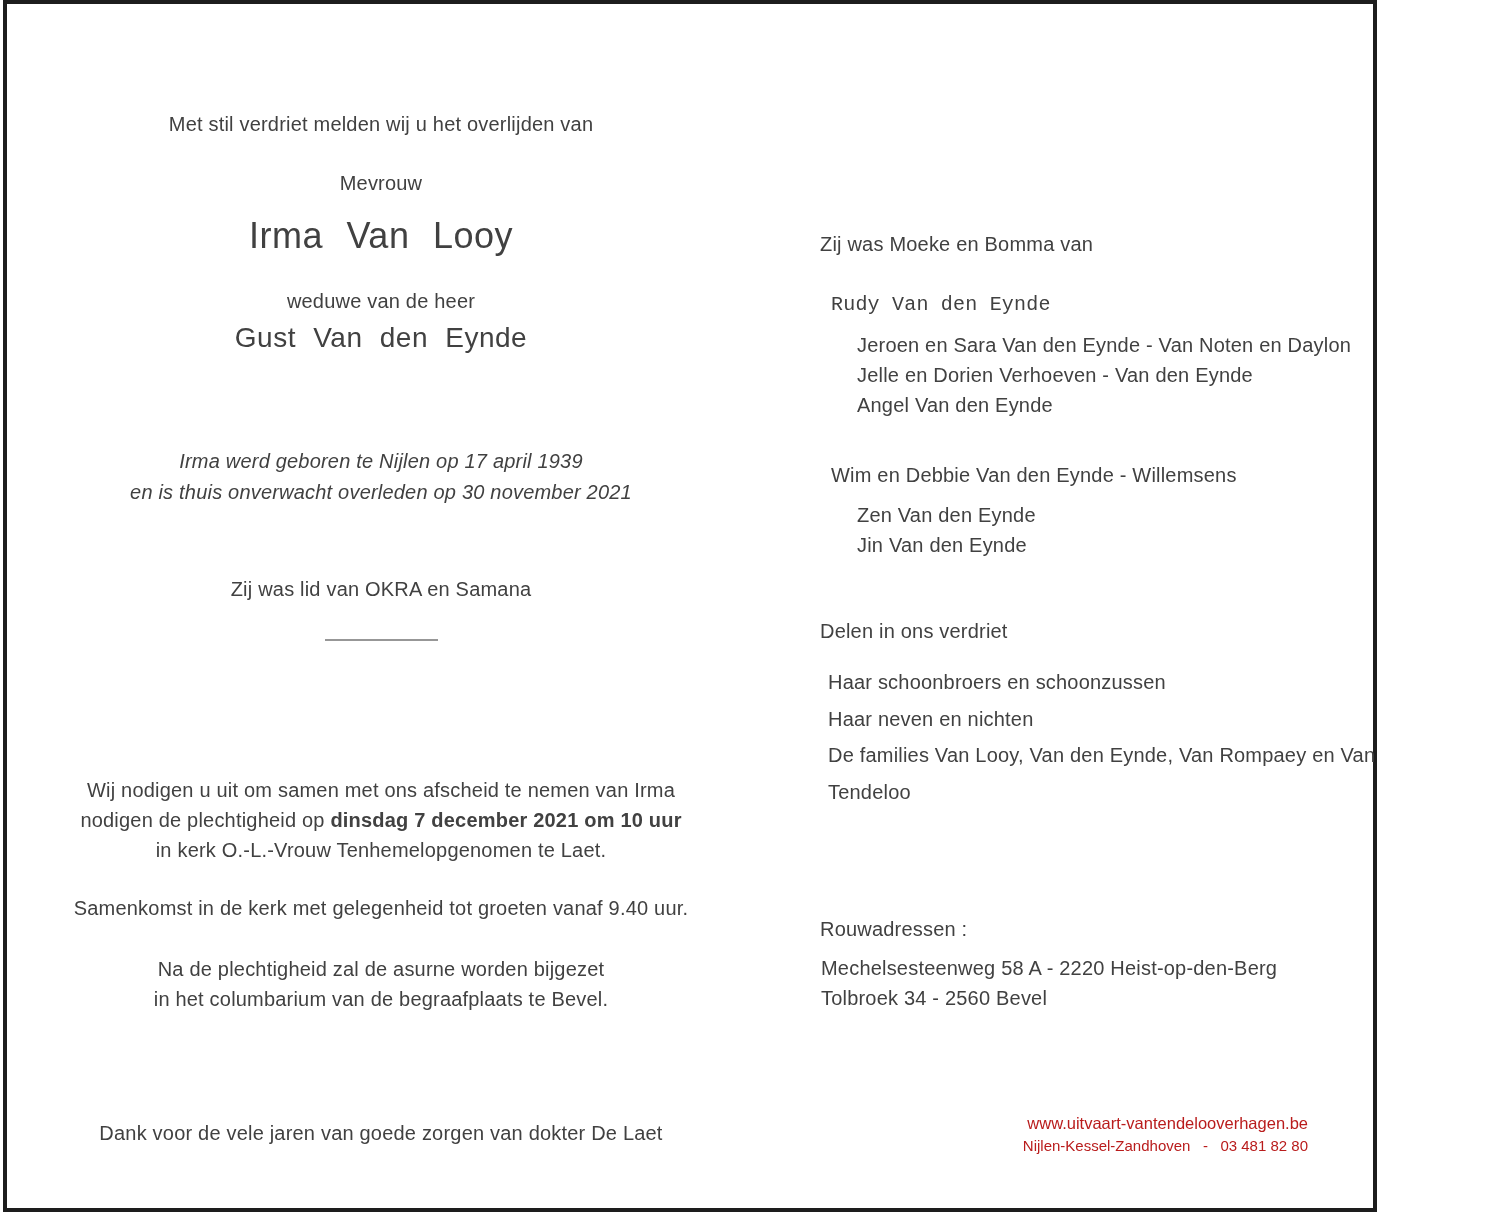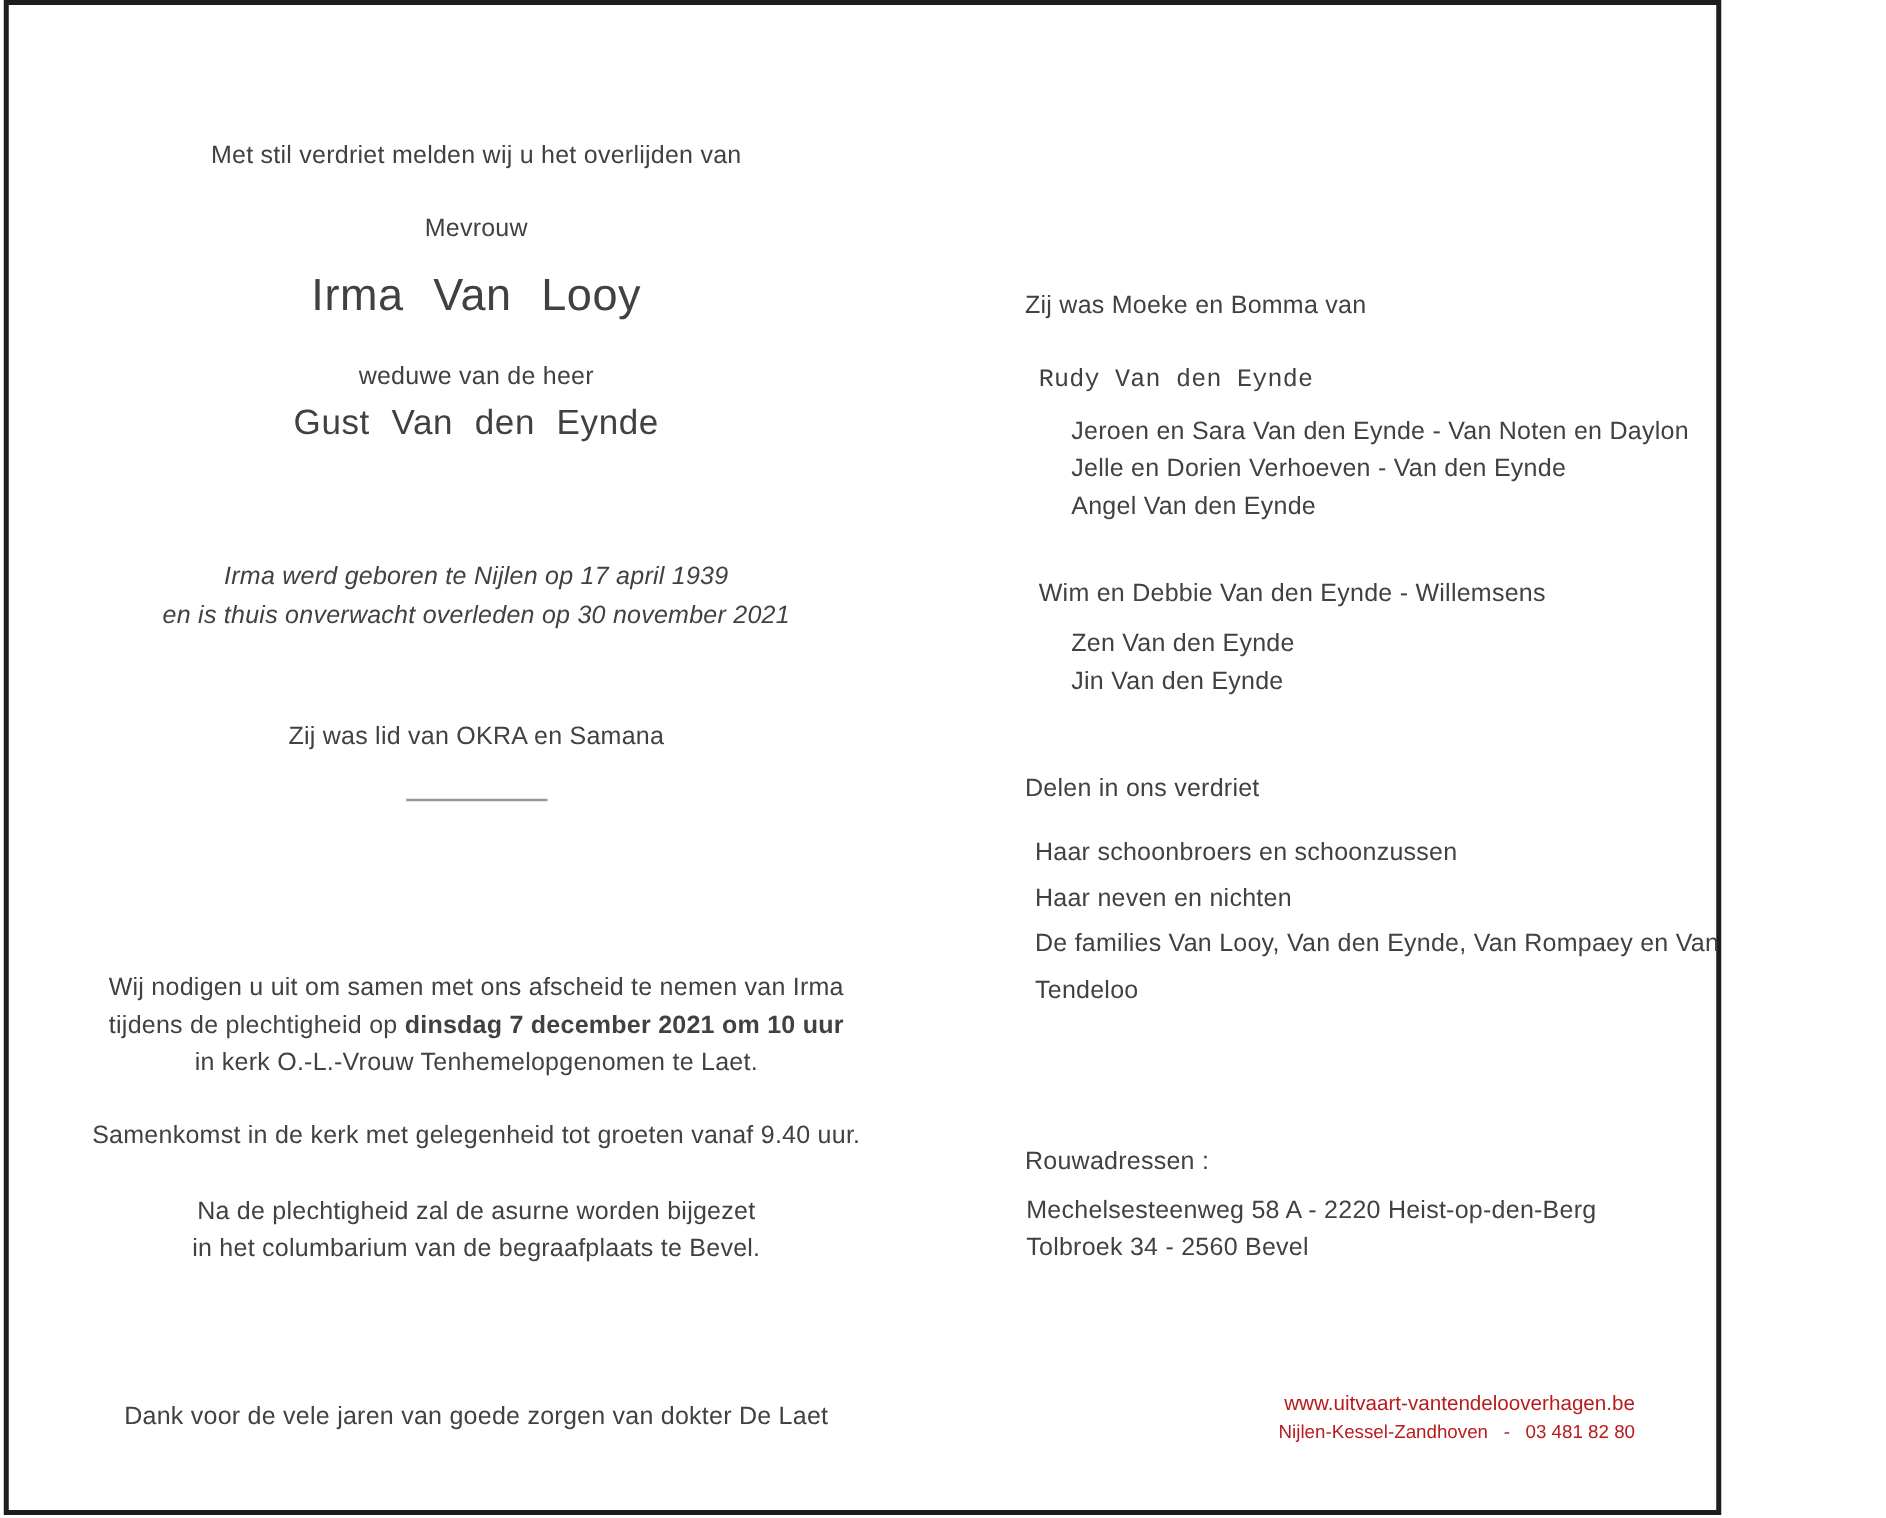--- a/index.html
+++ b/index.html
@@ -58,21 +58,21 @@
     <div>Irma werd geboren te Nijlen op 17 april 1939</div>
     <div>en is thuis onverwacht overleden op 30 november 2021</div>
   </div>
 
   <div class="blk c" style="top:548px;margin-top:30px;">Zij was lid van OKRA en Samana</div>
 
   <div class="divider"></div>
 
   <div class="blk c" style="top:775px; line-height:30px;">
     <div>Wij nodigen u uit om samen met ons afscheid te nemen van Irma</div>
-    <div><span>tijdens de plechtigheid op </span><span class="b">dinsdag 7 december 2021 om 10 uur</span></div>
+    <div><span>nodigen de plechtigheid op </span><span class="b">dinsdag 7 december 2021 om 10 uur</span></div>
     <div>in kerk O.-L.-Vrouw Tenhemelopgenomen te Laet.</div>
   </div>
 
   <div class="blk c" style="top:897px;">Samenkomst in de kerk met gelegenheid tot groeten vanaf 9.40 uur.</div>
 
   <div class="blk c" style="top:954px; line-height:30px;">
     <div>Na de plechtigheid zal de asurne worden bijgezet</div>
     <div>in het columbarium van de begraafplaats te Bevel.</div>
   </div>
 

